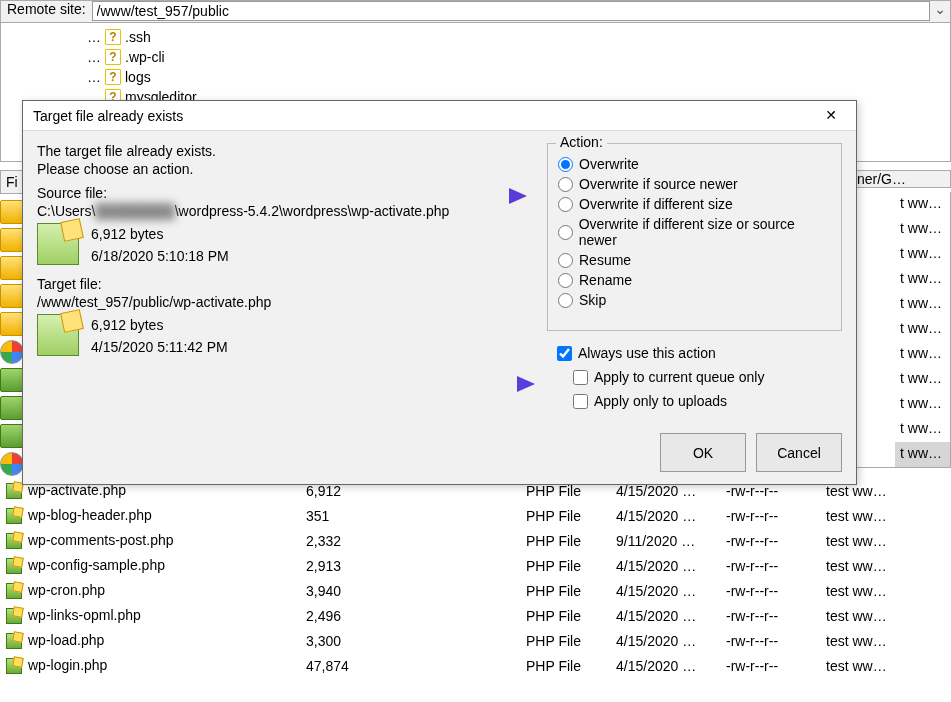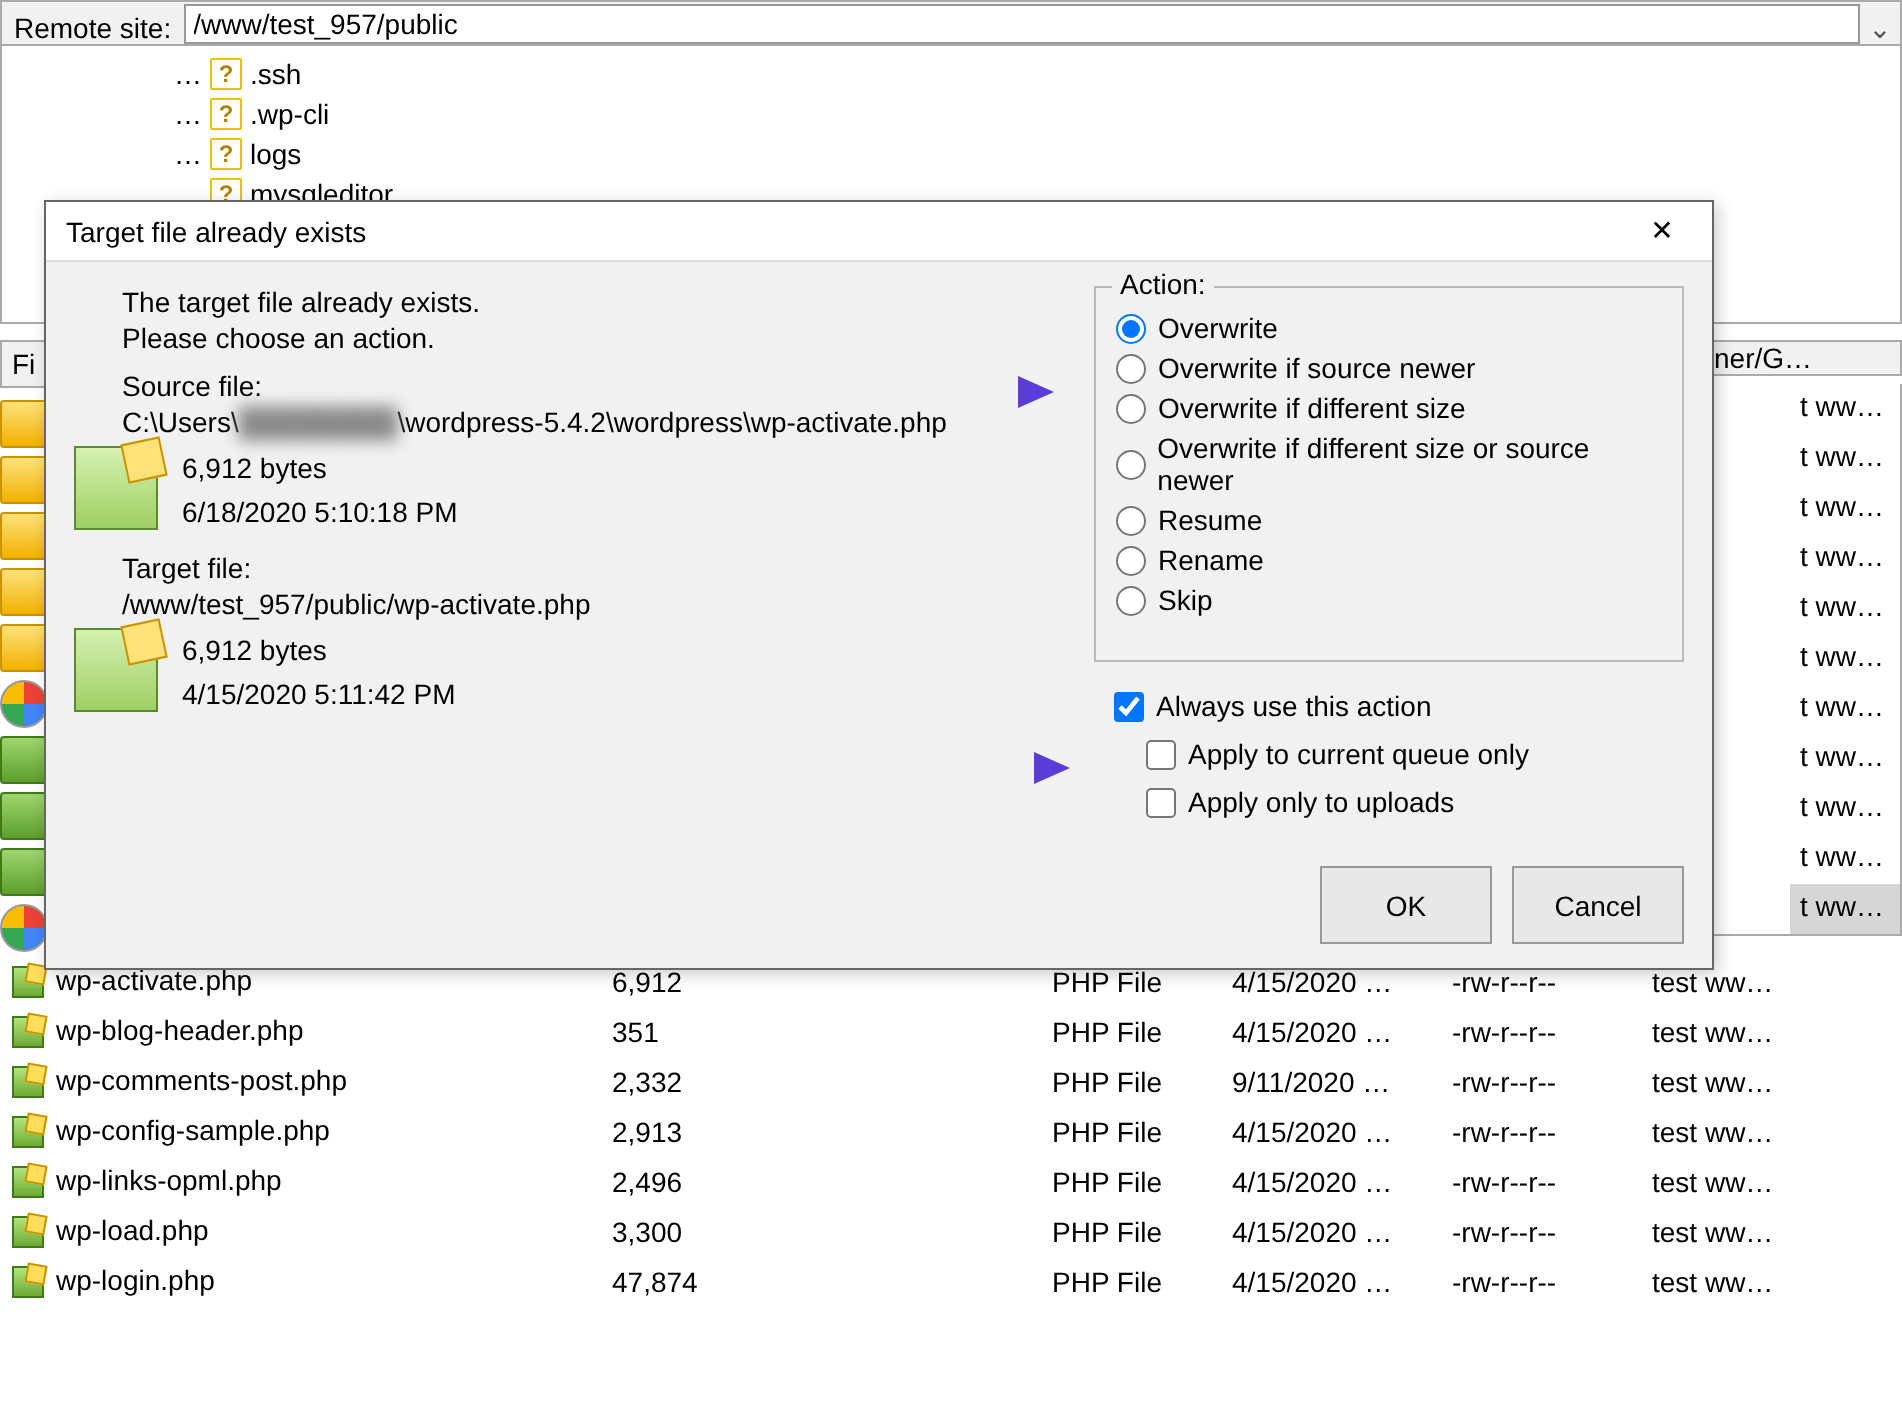--- a/index.html
+++ b/index.html
@@ -1,18 +1,18 @@
 <!DOCTYPE html>
 <html><head>
 <meta charset="utf-8">
 <style>
 * { box-sizing: border-box; margin: 0; padding: 0; font-family: "Segoe UI", Tahoma, sans-serif; font-size: 14px; }
 body { background: #fff; width: 951px; height: 702px; overflow: hidden; position: relative; }
 
-.remote-bar { display: flex; align-items: flex-end; border: 1px solid #aaa; border-bottom: none; background: #f1f1f1; height: 22px; }
+.remote-bar { display: flex; align-items: flex-start; border: 1px solid #aaa; border-bottom: none; background: #f1f1f1; height: 22px; }
 .remote-bar .lbl { padding: 0 6px; color: #000; }
 .remote-bar input { flex: 1; height: 20px; border: 1px solid #999; padding: 0 4px; background: #fff; }
 .remote-bar .chev { width: 20px; text-align: center; color: #555; }
 
 .tree-pane { border: 1px solid #aaa; height: 140px; background: #fff; padding: 4px 6px; }
 .tree-row { display: flex; align-items: center; height: 20px; padding-left: 80px; gap: 4px; }
 .tree-row .q { width: 16px; height: 16px; background: #fff; border: 1px solid #e6c200; color: #b38600; font-weight: bold; text-align: center; line-height: 14px; font-size: 12px; border-radius: 1px; }
 
 .left-icons { position: absolute; left: 0; top: 170px; width: 26px; display: flex; flex-direction: column; gap: 4px; }
 .left-icons .li { width: 24px; height: 24px; border-radius: 2px; }
@@ -34,21 +34,21 @@
 .right-list { position:absolute; top:192px; right:0; width:100px; border:1px solid #aaa; border-top:none; background:#fff; }
 .right-list div { padding:3px 5px; height:25px; white-space:nowrap; overflow:hidden;margin-left:43px; }
 .right-list div.sel { background:#d6d6d6; }
 
 
 .dialog { position: absolute; left: 22px; top: 100px; width: 835px; height: 385px; background: #f1f1f1; border: 1px solid #666; box-shadow: 2px 2px 8px rgba(0,0,0,0.2); display:flex; flex-direction:column;}
 .dlg-title { display:flex; align-items:center; justify-content:space-between; height:30px; padding:0 10px; background:#fff; border-bottom:1px solid #ddd;}
 .dlg-close { width:30px; height:24px; text-align:center; line-height:22px; font-size:14px; cursor:pointer; }
 .dlg-body { flex:1; padding:12px 14px; display:flex; gap:10px; }
 .dlg-left { width: 500px; }
-.dlg-left p { margin-bottom: 2px; margin-left: 24px; }
+.dlg-left p { margin-bottom: 2px; }
 .dlg-left .sect { margin-top: 8px; }
 .file-block { display:flex; gap:12px; margin-top:4px; }
 .file-block .ficon { width:42px; height:42px; background:linear-gradient(#d5f0b0,#9fcf63); border:1px solid #5c8a2c; position:relative; }
 .file-block .ficon::after { content:""; position:absolute; right:-4px; top:-4px; width:18px; height:18px; background:#ffe27a; border:1px solid #c99400; transform:rotate(-12deg);}
 .file-block .ftext div { line-height:1.6; }
 
 .action-box { flex:1; border:1px solid #bbb; padding:8px 10px; background:#f1f1f1; position:relative; }
 .action-box .legend { position:absolute; top:-10px; left:8px; background:#f1f1f1; padding:0 4px; }
 .radio-row { display:flex; align-items:center; gap:6px; margin:4px 0; }
 .radio-row input[type=radio]{ width:15px; height:15px; }
@@ -151,20 +151,28 @@
           <td style="width:300px"><span class="file-ico"></span><span>wp-comments-post.php</span></td>
           <td class="size" style="width:220px">2,332</td>
           <td style="width:90px">PHP File</td>
           <td style="width:110px">9/11/2020 …</td>
           <td style="width:100px">-rw-r--r--</td>
           <td>test ww…</td>
         </tr>
         <tr>
           <td style="width:300px"><span class="file-ico"></span><span>wp-config-sample.php</span></td>
           <td class="size" style="width:220px">2,913</td>
+          <td style="width:90px">PHP File</td>
+          <td style="width:110px">4/15/2020 …</td>
+          <td style="width:100px">-rw-r--r--</td>
+          <td>test ww…</td>
+        </tr>
+        <tr>
+          <td style="width:300px"><span class="file-ico"></span><span>wp-cron.php</span></td>
+          <td class="size" style="width:220px">3,940</td>
           <td style="width:90px">PHP File</td>
           <td style="width:110px">4/15/2020 …</td>
           <td style="width:100px">-rw-r--r--</td>
           <td>test ww…</td>
         </tr>
         <tr>
           <td style="width:300px"><span class="file-ico"></span><span>wp-links-opml.php</span></td>
           <td class="size" style="width:220px">2,496</td>
           <td style="width:90px">PHP File</td>
           <td style="width:110px">4/15/2020 …</td>

